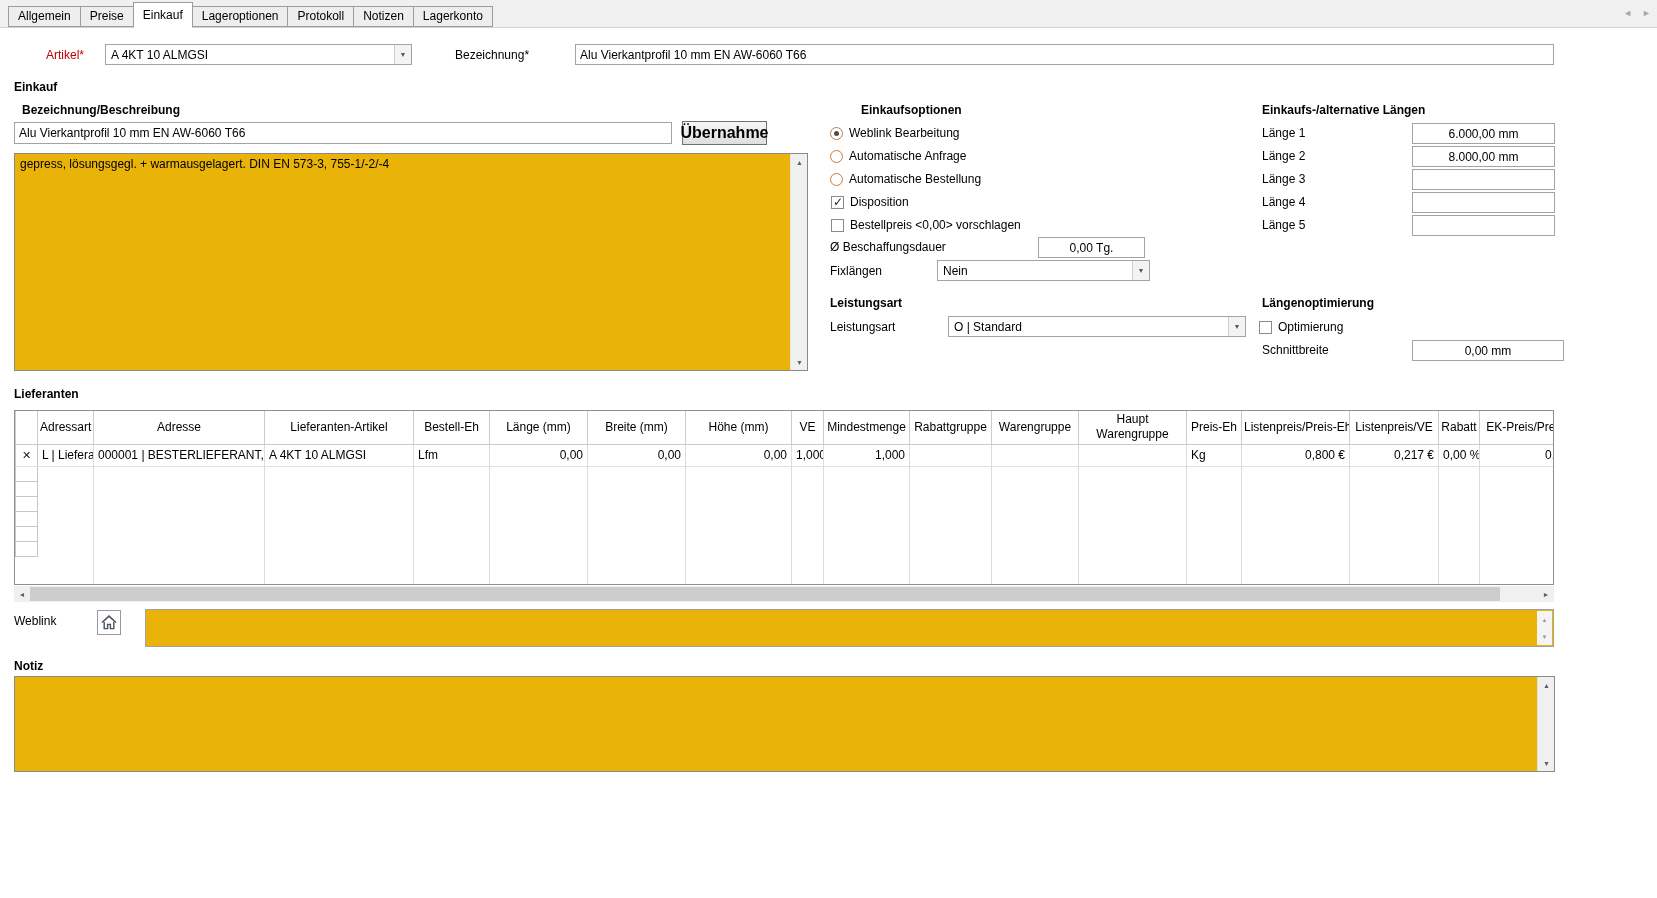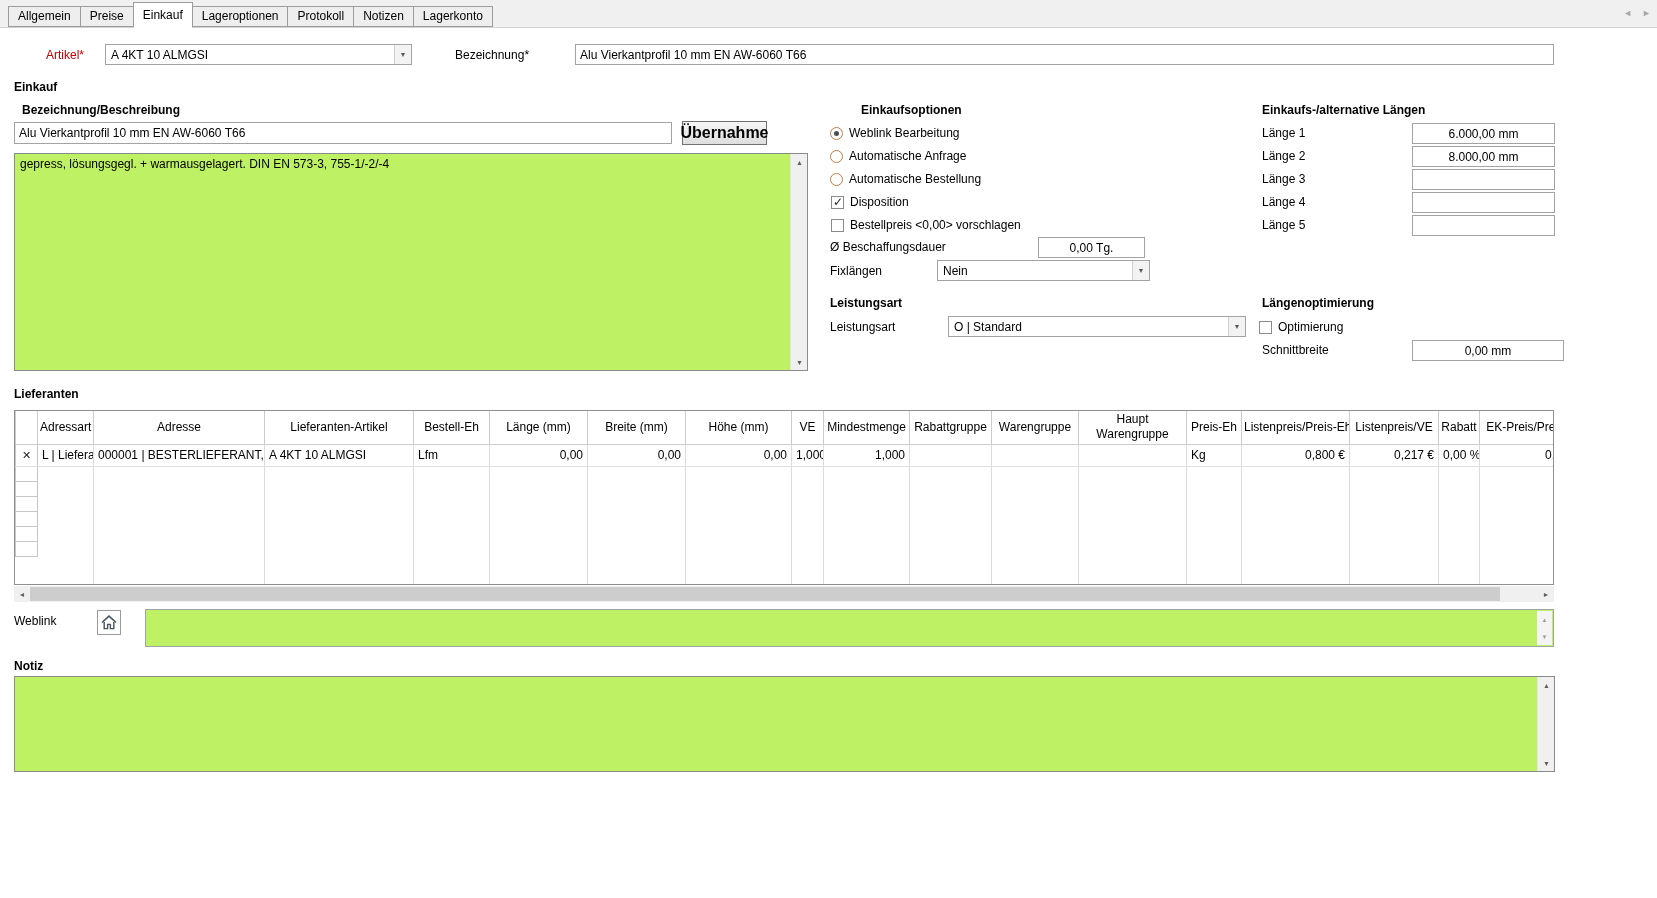--- a/index.html
+++ b/index.html
@@ -29,21 +29,21 @@
 
   .radio-row, .cb-row { position:absolute; display:flex; align-items:center; gap:6px; height:14px; white-space:nowrap; }
   .radio { width:13px; height:13px; border-radius:50%; border:1px solid #bf7c46; background:#fff; position:relative; flex:none; }
   .radio.sel::after { content:""; position:absolute; inset:3px; border-radius:50%; background:#4d4d4d; }
   .cbx { width:13px; height:13px; border:1px solid #8a8a8a; background:#fff; position:relative; flex:none; }
   .cbx.checked::after { content:"✓"; position:absolute; left:1px; top:-2px; font-size:12px; font-weight:bold; color:#222; }
 
   .pushbtn { position:absolute; border:1px solid #707070; background:linear-gradient(#f6f6f6,#dedede);
              font-weight:bold; font-size:16px; display:flex; align-items:center; justify-content:center; cursor:default; }
 
-  .box { position:absolute; border:1px solid #8a8a8a; background:#bef264; }
+  .box { position:absolute; border:1px solid #8a8a8a; background:#eab308; }
   .box .content { position:absolute; inset:3px 20px 3px 5px; overflow:hidden; line-height:15px; }
   .vscroll { position:absolute; top:0; right:0; bottom:0; width:17px; background:#f0f0f0; border-left:1px solid #e3e3e3; }
   .vscroll .sarr { position:absolute; left:0; width:17px; height:16px; display:flex; align-items:center;
                    justify-content:center; font-size:7px; color:#5f5f5f; }
   .vscroll .up { top:0; } .vscroll .dn { bottom:0; }
   .mini-ud { position:absolute; top:1px; right:1px; bottom:1px; width:15px; background:#f4f4f4; }
   .mini-ud div { height:50%; display:flex; align-items:center; justify-content:center; font-size:6px; color:#9a9a9a; }
 
   
   .grid { position:absolute; left:14px; top:410px; width:1540px; height:175px; border:1px solid #8f8f8f;

